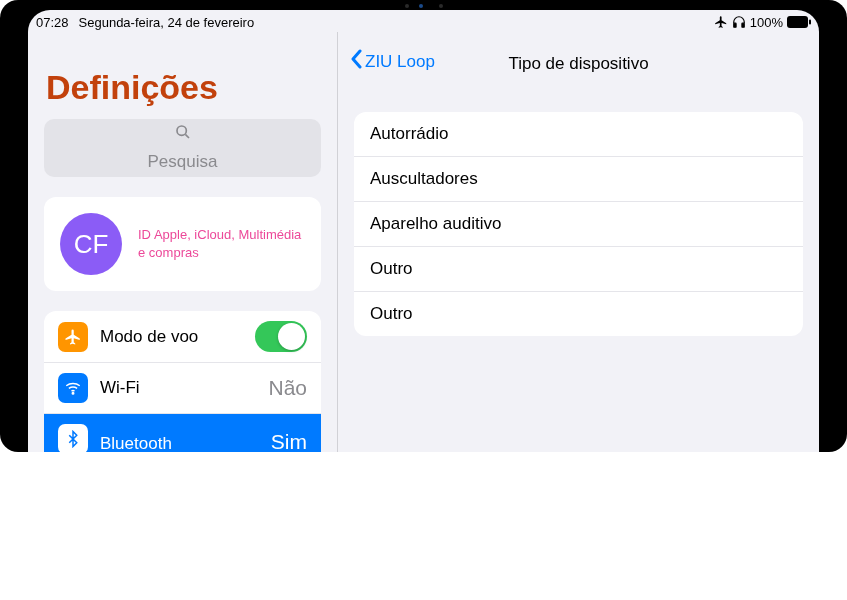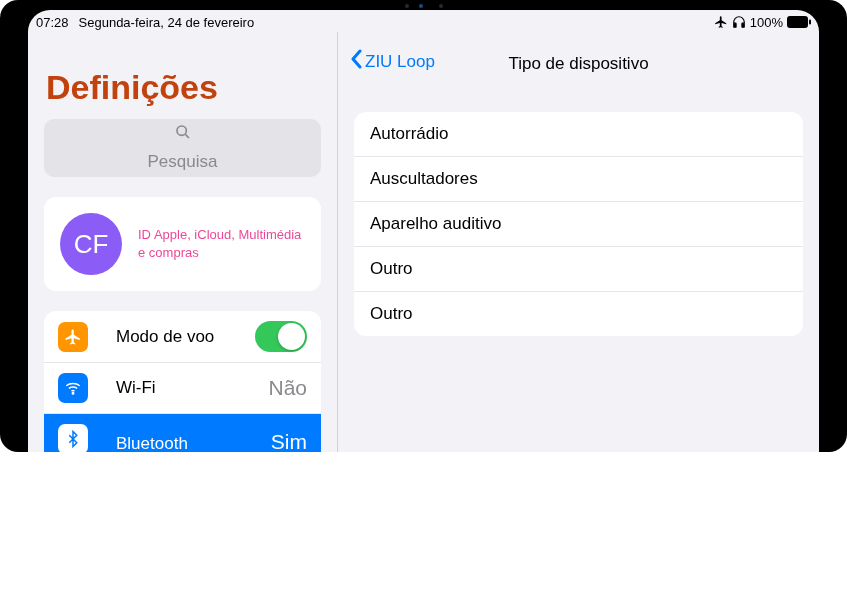--- a/index.html
+++ b/index.html
@@ -79,21 +79,21 @@
     align-items: center;
     justify-content: center;
     color: #fff;
     font-size: 26px;
     flex-shrink: 0;
   }
   .profile-text { font-size: 13px; color: #ec4899; line-height: 1.35; }
   .row {
     display: flex;
     align-items: center;
-    gap: 28px;
+    gap: 12px;
     padding: 10px 14px;
     border-bottom: 1px solid #e5e5ea;
     min-height: 46px;
   }
   .row:last-child { border-bottom: none; }
   .row.selected { background: #007aff; color: #fff; align-items: flex-end; }
   .row.selected .row-label, .row.selected .row-value { color: #fff; }
   .row-icon {
     width: 30px; height: 30px;
     border-radius: 7px;

